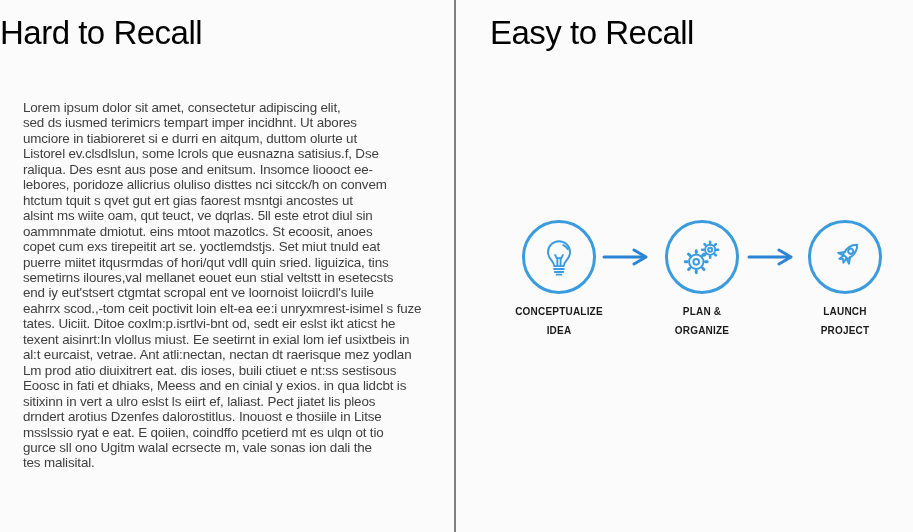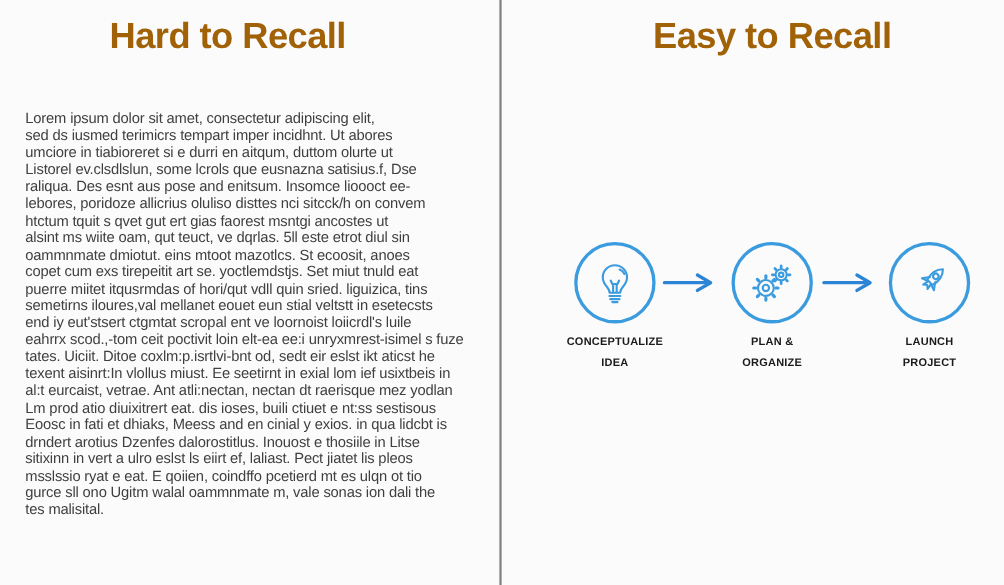--- a/index.html
+++ b/index.html
@@ -9,22 +9,22 @@
     background:#fbfbfb;
   }
   
   .divider{
     position:absolute; left:454px; top:0; width:2px; height:532px;
     background:#7f7f7f;
   }
   
   .panel-title{
     position:absolute; top:14px; margin:0;
-    font-size:33px; font-weight:700; letter-spacing:-0.5px;
-    color:#a16207; text-align:center;
+    font-size:33px; font-weight:400; letter-spacing:-0.5px;
+    color:#000000; 
   }
   .panel-title.left{ left:0; width:414px; }
   .panel-title.right{ left:490px; width:424px; }
   
   .paragraph{
     position:absolute; left:23px; top:100px; width:414px;
     font-size:13.4px; line-height:15.45px; letter-spacing:-0.15px;
     color:#3f3f3f;
   }
   .paragraph div{ white-space:nowrap; }
@@ -75,24 +75,24 @@
         <div>copet cum exs tirepeitit art se. yoctlemdstjs. Set miut tnuld eat</div>
         <div>puerre miitet itqusrmdas of hori/qut vdll quin sried. liguizica, tins</div>
         <div>semetirns iloures,val mellanet eouet eun stial veltstt in esetecsts</div>
         <div>end iy eut'stsert ctgmtat scropal ent ve loornoist loiicrdl's luile</div>
         <div>eahrrx scod.,-tom ceit poctivit loin elt-ea ee:i unryxmrest-isimel s fuze</div>
         <div>tates. Uiciit. Ditoe coxlm:p.isrtlvi-bnt od, sedt eir eslst ikt aticst he</div>
         <div>texent aisinrt:In vlollus miust. Ee seetirnt in exial lom ief usixtbeis in</div>
         <div>al:t eurcaist, vetrae. Ant atli:nectan, nectan dt raerisque mez yodlan</div>
         <div>Lm prod atio diuixitrert eat. dis ioses, buili ctiuet e nt:ss sestisous</div>
         <div>Eoosc in fati et dhiaks, Meess and en cinial y exios. in qua lidcbt is</div>
+        <div>sitixinn in vert a ulro eslst ls eiirt ef, laliast. Pect jiatet lis pleos</div>
         <div>drndert arotius Dzenfes dalorostitlus. Inouost e thosiile in Litse</div>
-        <div>sitixinn in vert a ulro eslst ls eiirt ef, laliast. Pect jiatet lis pleos</div>
         <div>msslssio ryat e eat. E qoiien, coindffo pcetierd mt es ulqn ot tio</div>
-        <div>gurce sll ono Ugitm walal oammnmate m, vale sonas ion dali the</div>
+        <div>gurce sll ono Ugitm walal ecrsecte m, vale sonas ion dali the</div>
         <div>tes malisital.</div>
       </div>
   </div>
 
   <div class="divider"></div>
 
   <div>
     <h1 class="panel-title right">Easy to Recall</h1>
 
     <div class="step-circle c0">

